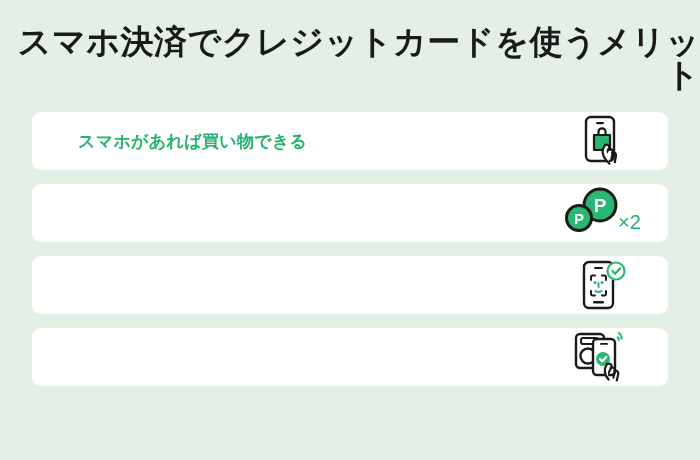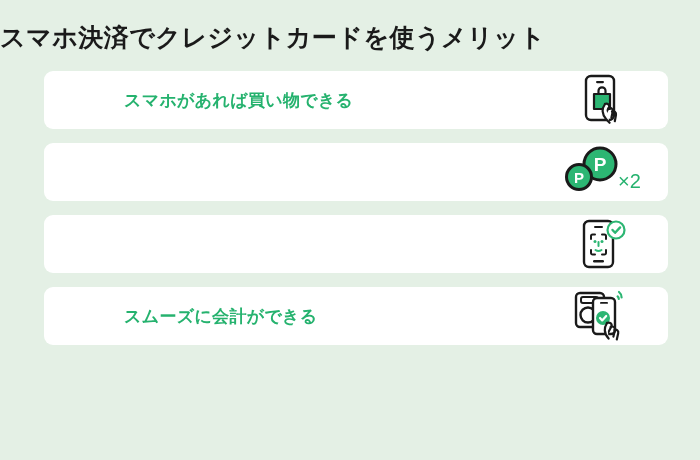--- a/index.html
+++ b/index.html
@@ -14,22 +14,22 @@
     overflow: hidden;
   }
   .infographic {
     width: 700px;
     height: 460px;
     box-sizing: border-box;
     padding: 0;
     position: relative;
   }
   .title {
-    text-align: left;
-    font-size: 25px;
+    text-align: right;
+    font-size: 33px;
     font-weight: bold;
     color: #1a1a1a;
     letter-spacing: 0.5px;
     line-height: 1;
     padding-top: 25px;
     padding-bottom: 0;
     margin: 0;
     user-select: none;
   }
   .rows {
@@ -40,23 +40,22 @@
     gap: 14px;
   }
   .row {
     background: #ffffff;
     border-radius: 9px;
     height: 58px;
     display: flex;
     align-items: center;
     position: relative;
     box-sizing: border-box;
-    padding-left: 80px;
+    padding-left: 46px;
     padding-right: 14px;
-    margin-left: 12px;
   }
   .row-label {
     font-size: 17px;
     font-weight: bold;
     color: #25b26e;
     letter-spacing: 0.3px;
     white-space: nowrap;
     line-height: 1;
   }
   .row-icon {
@@ -127,21 +126,20 @@
           <path d="M27.5 25 v4" stroke="#2cb673" stroke-width="2" stroke-linecap="round"></path>
           <path d="M24.5 33 q3 2 6 0" fill="none" stroke="#2cb673" stroke-width="2" stroke-linecap="round"></path>
           <circle cx="45" cy="13" r="8.5" fill="#ffffff" stroke="#2cb673" stroke-width="2.2"></circle>
           <path d="M41.5 13 l2.6 2.8 l5 -5.4" fill="none" stroke="#2cb673" stroke-width="2.4" stroke-linecap="round" stroke-linejoin="round"></path>
         </svg>
       </span>
     </div>
 
 
     <div class="row">
-      <span class="row-label">スムーズに会計ができる</span>
       <span class="row-icon">
         <svg width="66" height="56" viewBox="0 0 66 56">
           <rect x="7" y="5" width="28" height="34" rx="4" fill="#ffffff" stroke="#1a1a1a" stroke-width="2.4"></rect>
           <rect x="12" y="9" width="17" height="6" rx="2" fill="#ffffff" stroke="#1a1a1a" stroke-width="2"></rect>
           <circle cx="19" cy="27" r="7.5" fill="#ffffff" stroke="#1a1a1a" stroke-width="2.4"></circle>
           <rect x="24" y="10" width="22" height="36" rx="4" fill="#ffffff" stroke="#1a1a1a" stroke-width="2.4"></rect>
           <rect x="31" y="14" width="8" height="1.8" rx="0.9" fill="#1a1a1a"></rect>
           <circle cx="34" cy="30" r="7" fill="#2cb673"></circle>
           <path d="M31 30 l2.2 2.4 l4 -4.4" fill="none" stroke="#ffffff" stroke-width="2.2" stroke-linecap="round" stroke-linejoin="round"></path>
           <path d="M50 4 a7 7 0 0 1 2.6 5.4" fill="none" stroke="#2cb673" stroke-width="2.2" stroke-linecap="round"></path>

